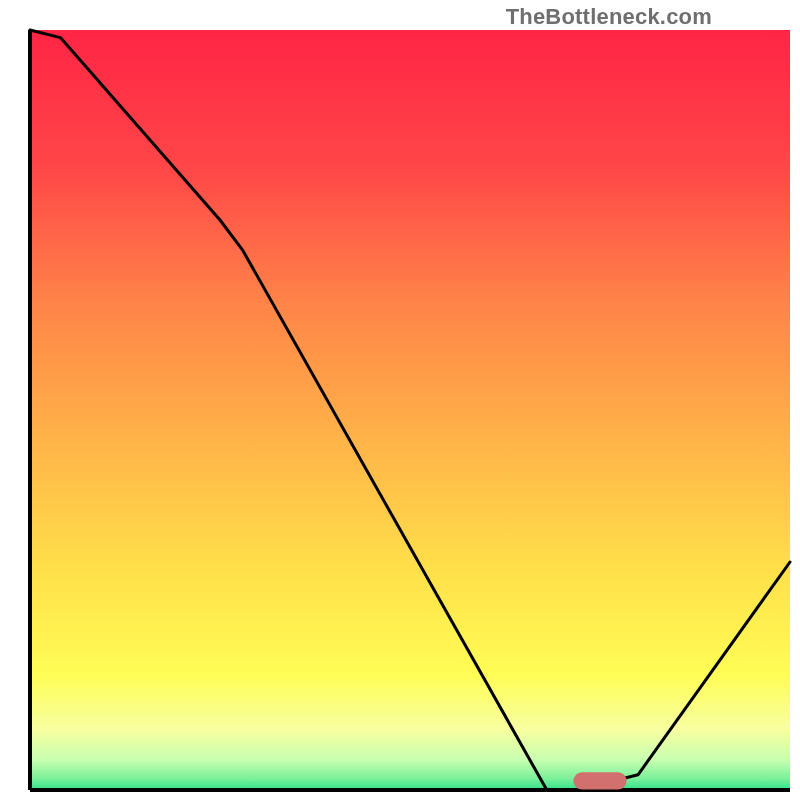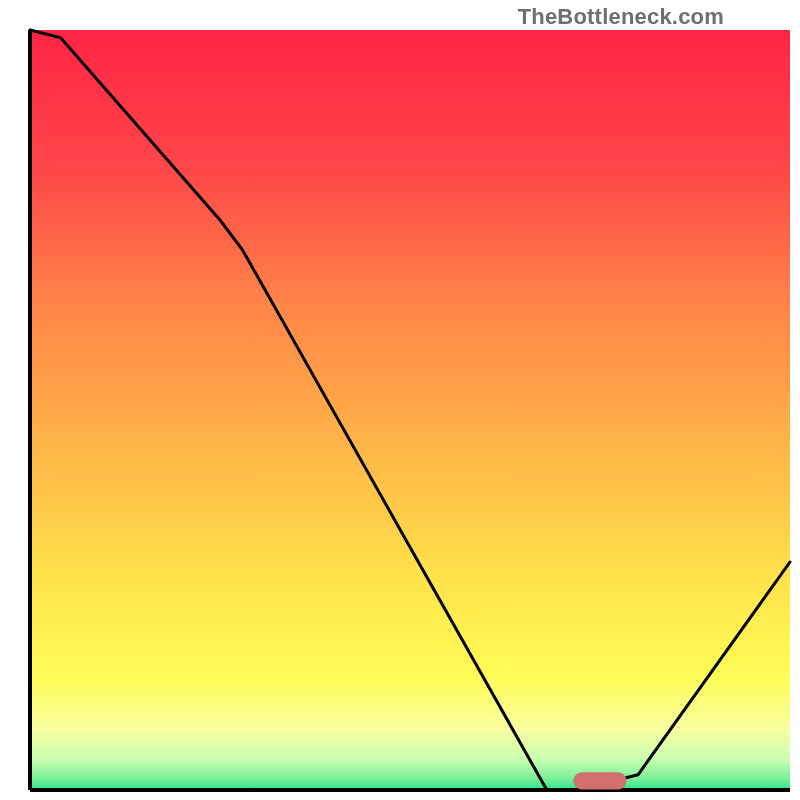--- a/index.html
+++ b/index.html
@@ -8,21 +8,20 @@
     width: 800px;
     height: 800px;
     background: #ffffff;
     font-family: Arial, Helvetica, sans-serif;
     overflow: hidden;
   }
   .container {
     position: relative;
     width: 724px;
     height: 800px;
-    padding-left: 12px;
   }
   .watermark {
     position: absolute;
     top: 4px;
     right: 12px;
     font-size: 22px;
     font-weight: 600;
     color: #6f6f6f;
     letter-spacing: 0.2px;
     z-index: 4;

